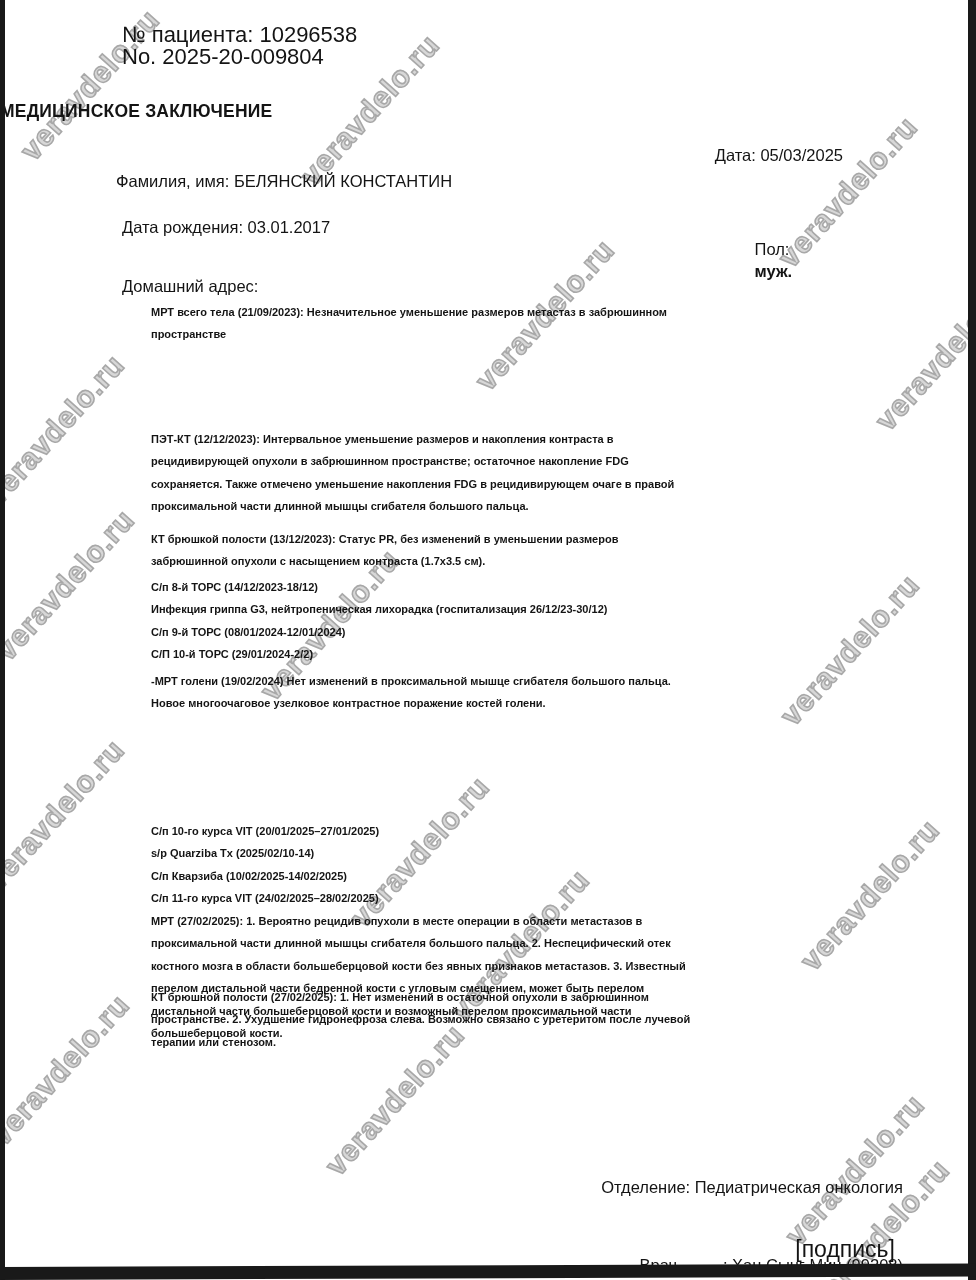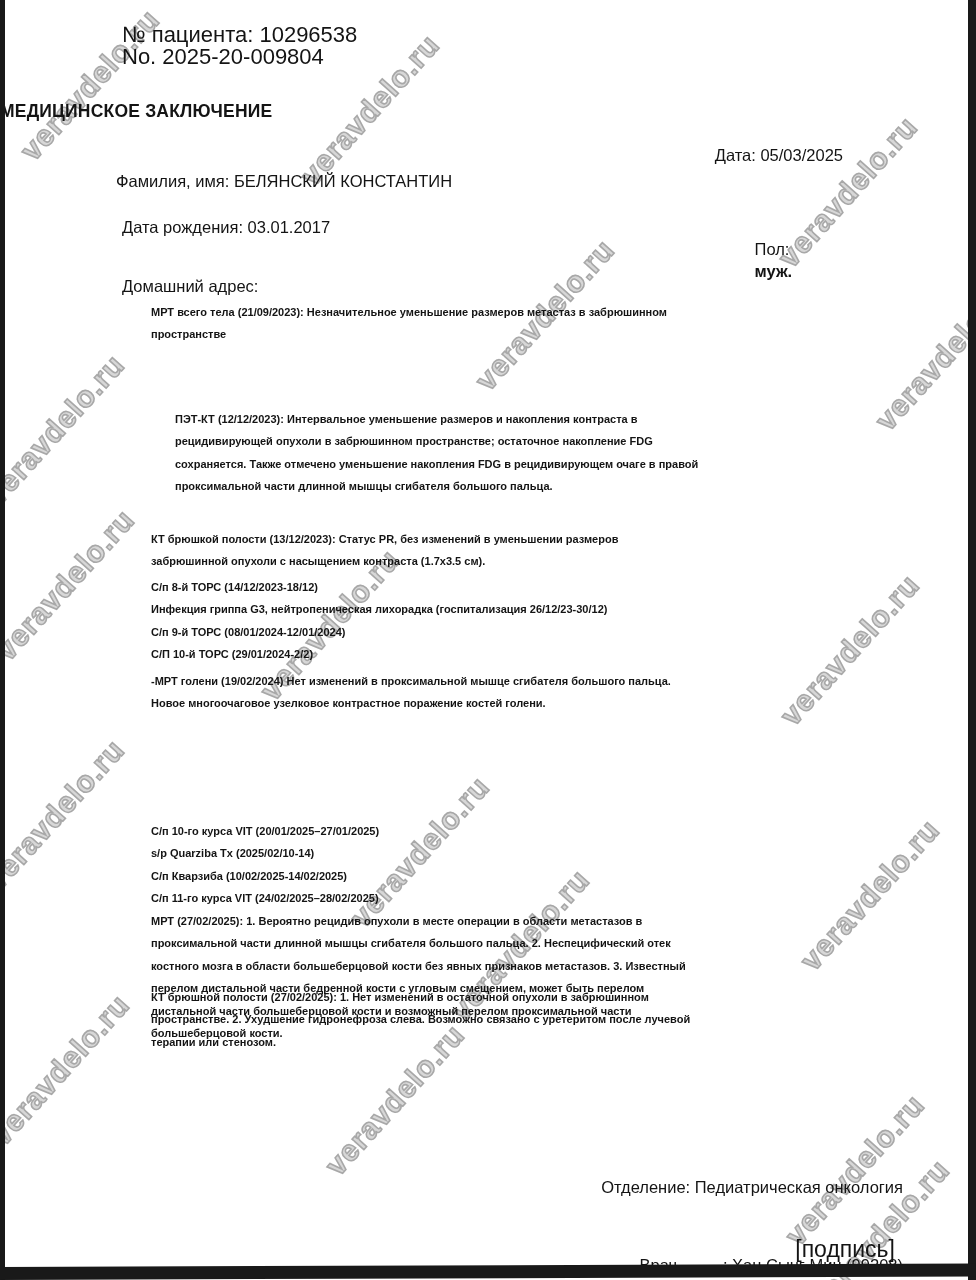--- a/index.html
+++ b/index.html
@@ -100,21 +100,21 @@
     <div class="abs field" style="left:122px; top:216px;">Дата рождения: 03.01.2017</div>
     <div class="abs field" style="left:727px; top:216px;">
       <span>Пол:</span>
       <span class="bold">муж.</span>
     </div>
 
     <div class="abs field" style="left:122px; top:260px;margin-top:15px;">Домашний адрес:</div>
 
     <p class="body-block" style="top:301px;">МРТ всего тела (21/09/2023): Незначительное уменьшение размеров метастаз в забрюшинном
 пространстве</p>
-    <p class="body-block" style="top:408px;margin-left:24px;">ПЭТ-КТ (12/12/2023): Интервальное уменьшение размеров и накопления контраста в
+    <p class="body-block" style="top:428px;">ПЭТ-КТ (12/12/2023): Интервальное уменьшение размеров и накопления контраста в
 рецидивирующей опухоли в забрюшинном пространстве; остаточное накопление FDG
 сохраняется. Также отмечено уменьшение накопления FDG в рецидивирующем очаге в правой
 проксимальной части длинной мышцы сгибателя большого пальца.</p>
     <p class="body-block" style="top:528px;">КТ брюшкой полости (13/12/2023): Статус PR, без изменений в уменьшении размеров
 забрюшинной опухоли с насыщением контраста (1.7х3.5 см).</p>
     <p class="body-block" style="top:576px;">С/п 8-й ТОРС (14/12/2023-18/12)
 Инфекция гриппа G3, нейтропеническая лихорадка (госпитализация 26/12/23-30/12)
 С/п 9-й ТОРС (08/01/2024-12/01/2024)
 С/П 10-й ТОРС (29/01/2024-2/2)</p>
     <p class="body-block" style="top:670px;">-МРТ голени (19/02/2024) Нет изменений в проксимальной мышце сгибателя большого пальца.

